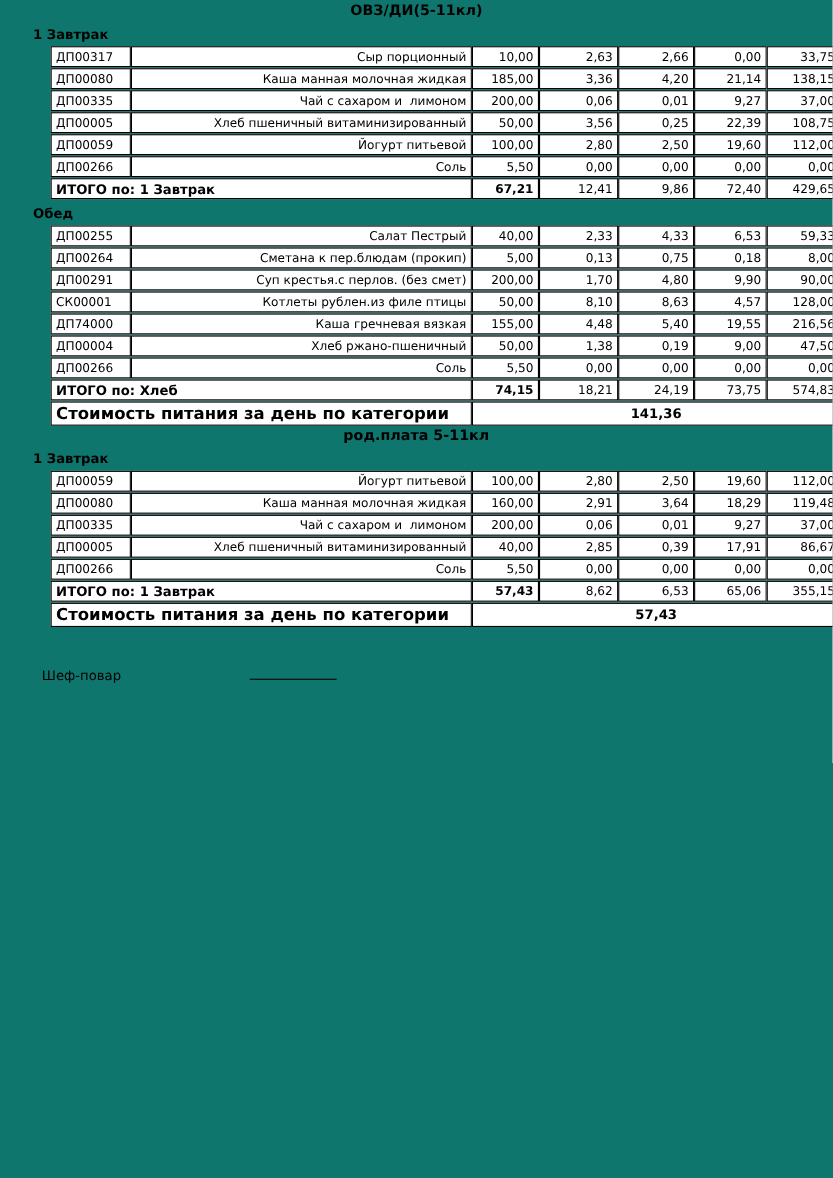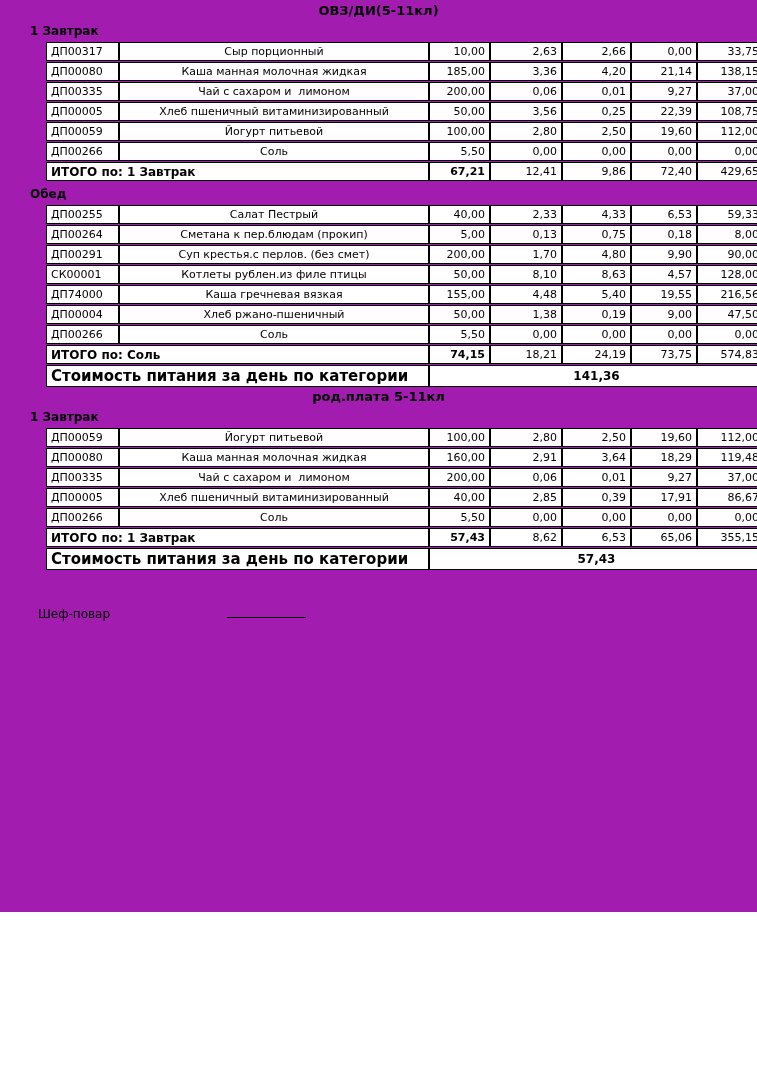--- a/index.html
+++ b/index.html
@@ -1,21 +1,21 @@
 <!DOCTYPE html>
 <html><head>
 <meta charset="utf-8">
 <style>
   html, body { margin: 0; padding: 0; background: #ffffff; }
   body {
     width: 757px; height: 1071px;
     font-family: "DejaVu Sans", "Liberation Sans", sans-serif;
     color: #000;
   }
-  .page { position: relative; width: 757px; height: 912px; background: #a21caf; overflow: hidden; }
+  .page { position: relative; width: 757px; height: 1071px; background: #0f766e; overflow: hidden; }
   .doc-title {
     margin-top: 3px;
     text-align: center;
     font-size: 13px; font-weight: bold; line-height: 16px;
   }
   .doc-subtitle { margin-top: 1px; }
   .section-heading {
     margin: 5px 0 3px 30px;
     font-size: 12px; font-weight: bold; line-height: 14px;
   }
@@ -31,21 +31,21 @@
   table.report td {
     border: 1px solid #000;
     box-sizing: border-box;
     height: 19px;
     padding: 1px 4px;
     vertical-align: middle;
     overflow: hidden;
     background: #fff;
   }
   td.code-cell { text-align: left; white-space: pre; }
-  td.name-cell { text-align: center; white-space: pre; }
+  td.name-cell { text-align: right; white-space: pre; }
   td.num-cell  { text-align: right; white-space: pre; }
   td.qty-cell  { padding-right: 9px; }
   td.total-label-cell { font-weight: bold; font-size: 12px; white-space: pre; }
   td.total-qty-cell   { font-weight: bold; }
   td.summary-label-cell {
     font-weight: bold; font-size: 15px; height: 25px; white-space: pre;
   }
   td.summary-value-cell {
     font-weight: bold; font-size: 12px; height: 25px;
     text-align: center; padding-left: 24px; white-space: pre;
@@ -215,21 +215,21 @@
           <tr>
             <td class="code-cell">ДП00266</td>
             <td class="name-cell">Соль</td>
             <td class="num-cell qty-cell">5,50</td>
             <td class="num-cell">0,00</td>
             <td class="num-cell">0,00</td>
             <td class="num-cell">0,00</td>
             <td class="num-cell">0,00</td>
           </tr>
           <tr>
-            <td class="total-label-cell" colspan="2">ИТОГО по: Соль</td>
+            <td class="total-label-cell" colspan="2">ИТОГО по: Хлеб</td>
             <td class="num-cell qty-cell total-qty-cell">74,15</td>
             <td class="num-cell">18,21</td>
             <td class="num-cell">24,19</td>
             <td class="num-cell">73,75</td>
             <td class="num-cell">574,83</td>
           </tr>
           <tr>
             <td class="summary-label-cell" colspan="2">Стоимость питания за день по категории</td>
             <td class="summary-value-cell" colspan="5">141,36</td>
           </tr>

